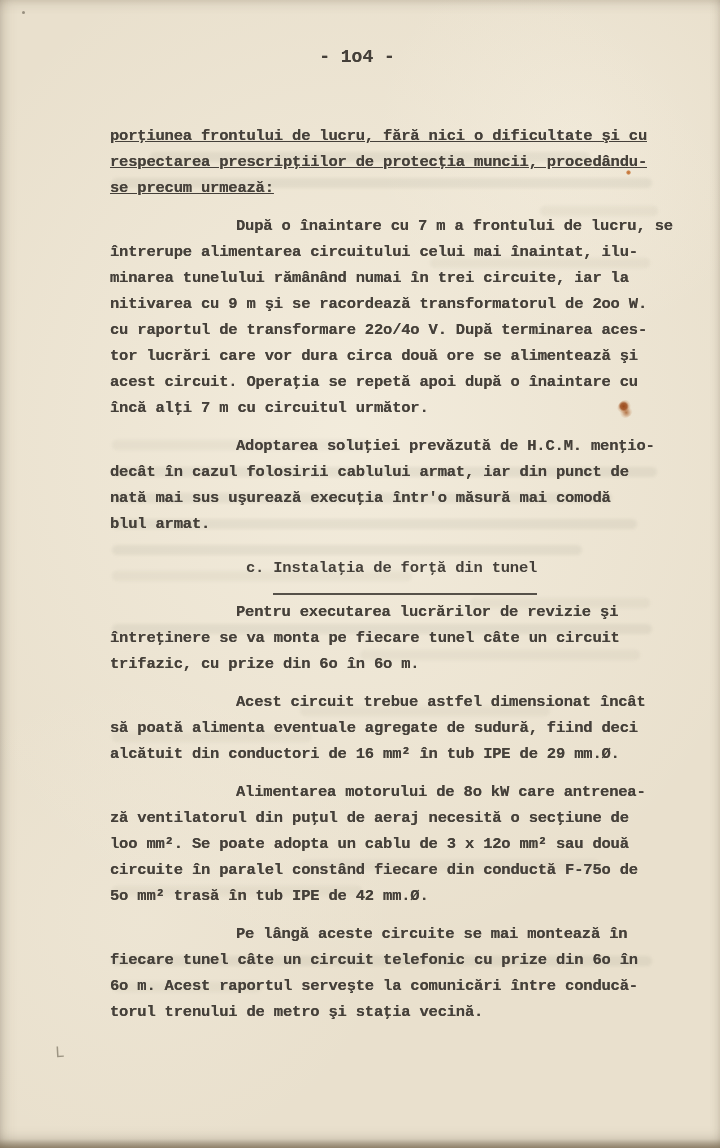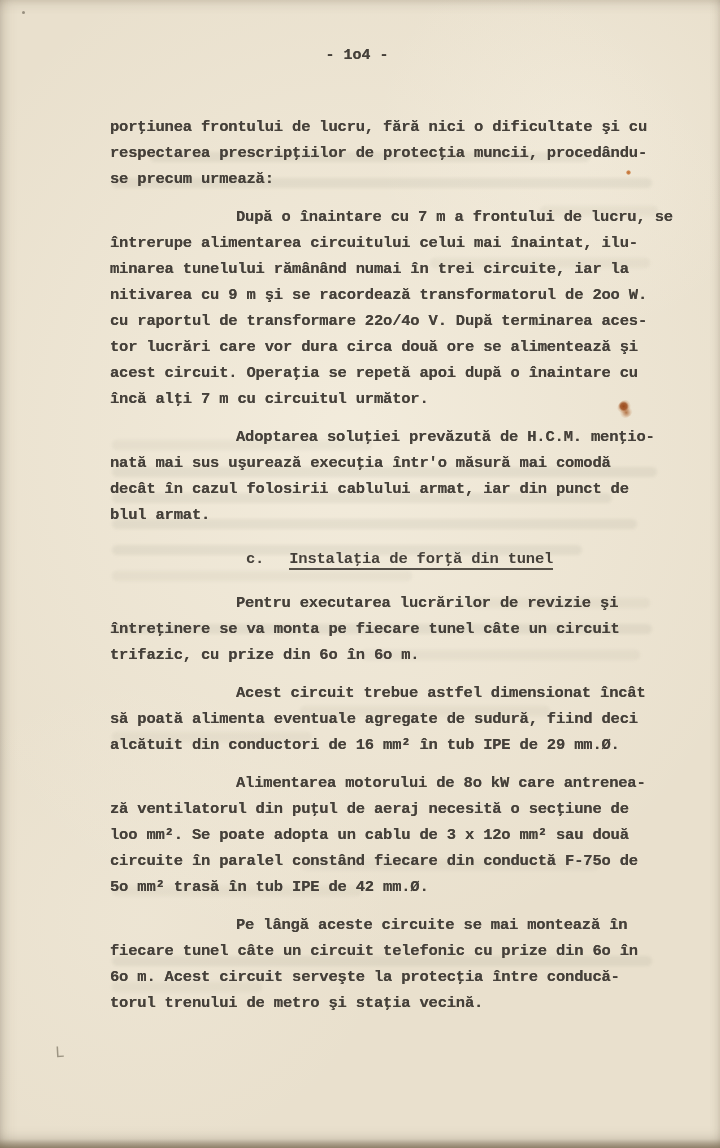--- a/index.html
+++ b/index.html
@@ -30,27 +30,27 @@
   }
   
   .content{
     position:absolute;left:110px;top:106px;width:560px;
     color:#45403a;font-size:15.5px;font-weight:bold;line-height:26px;
     letter-spacing:-0.2px;z-index:3;
   }
   .line{white-space:pre;height:26px;text-shadow:0 0 0.6px rgba(62,56,48,0.75);}
   .indent{padding-left:126px;}
   .block{margin-top:12px;}
-  .block:first-child{margin-top:8px;}
+  .block:first-child{margin-top:17px;text-decoration:underline;}
   .heading-block{margin-top:18px;margin-bottom:18px;padding-left:136px;}
-  .heading-underline{border-bottom:2px solid rgba(69,64,58,0.9);padding-bottom:0;margin-left:16px;}
+  .heading-underline{border-bottom:2px solid rgba(69,64,58,0.9);padding-bottom:16px;}
   .heading-prefix{margin-right:9px;}
   .page-number{
     position:absolute;top:47px;left:112px;width:490px;text-align:center;
-    color:#45403a;font-size:15px;font-weight:bold;z-index:3;
+    color:#45403a;font-size:18px;font-weight:bold;z-index:3;
     text-shadow:0 0 0.6px rgba(62,56,48,0.75);white-space:pre;
   }
   
   .smudge{
     position:absolute;height:10px;border-radius:5px;z-index:1;
     background:rgba(128,130,106,0.10);filter:blur(1.4px);pointer-events:none;
   }
   .smudge.lt{background:rgba(128,130,106,0.07);}
   
   .rust-speck{
@@ -117,22 +117,22 @@
       <div class="line">minarea tunelului rămânând numai în trei circuite, iar la</div>
       <div class="line">nitivarea cu 9 m şi se racordează transformatorul de 2oo W.</div>
       <div class="line">cu raportul de transformare 22o/4o V. După terminarea aces-</div>
       <div class="line">tor lucrări care vor dura circa două ore se alimentează şi</div>
       <div class="line">acest circuit. Operaţia se repetă apoi după o înaintare cu</div>
       <div class="line">încă alţi 7 m cu circuitul următor.</div>
     </div>
 
     <div class="block">
       <div class="line indent">Adoptarea soluţiei prevăzută de H.C.M. menţio-</div>
+      <div class="line">decât în cazul folosirii cablului armat, iar din punct de</div>
       <div class="line">nată mai sus uşurează execuţia într'o măsură mai comodă</div>
-      <div class="line">decât în cazul folosirii cablului armat, iar din punct de</div>
       <div class="line">blul armat.</div>
     </div>
 
     <div class="block heading-block">
       <span class="heading-prefix">c.</span><span class="heading-underline">Instalaţia de forţă din tunel</span>
     </div>
 
     <div class="block">
       <div class="line indent">Pentru executarea lucrărilor de revizie şi</div>
       <div class="line">întreţinere se va monta pe fiecare tunel câte un circuit</div>
@@ -149,21 +149,21 @@
       <div class="line indent">Alimentarea motorului de 8o kW care antrenea-</div>
       <div class="line">ză ventilatorul din puţul de aeraj necesită o secţiune de</div>
       <div class="line">loo mm². Se poate adopta un cablu de 3 x 12o mm² sau două</div>
       <div class="line">circuite în paralel constând fiecare din conductă F-75o de</div>
       <div class="line">5o mm² trasă în tub IPE de 42 mm.Ø.</div>
     </div>
 
     <div class="block">
       <div class="line indent">Pe lângă aceste circuite se mai montează în</div>
       <div class="line">fiecare tunel câte un circuit telefonic cu prize din 6o în</div>
-      <div class="line">6o m. Acest circuit serveşte la protecţia între conducă-</div>
+      <div class="line">6o m. Acest raportul serveşte la comunicări între conducă-</div>
       <div class="line">torul trenului de metro şi staţia vecină.</div>
     </div>
 
   </div>
 
   <div class="rust-speck"></div>
   <div class="rust-stain"></div>
   <div class="dust-speck"></div>
   <div class="pencil-mark">L</div>
 

